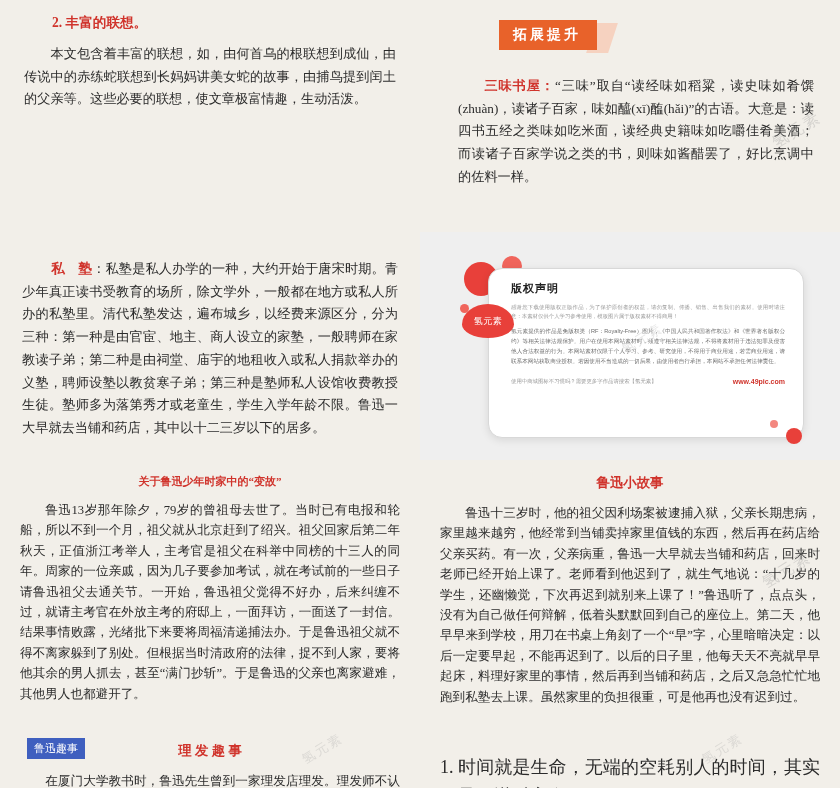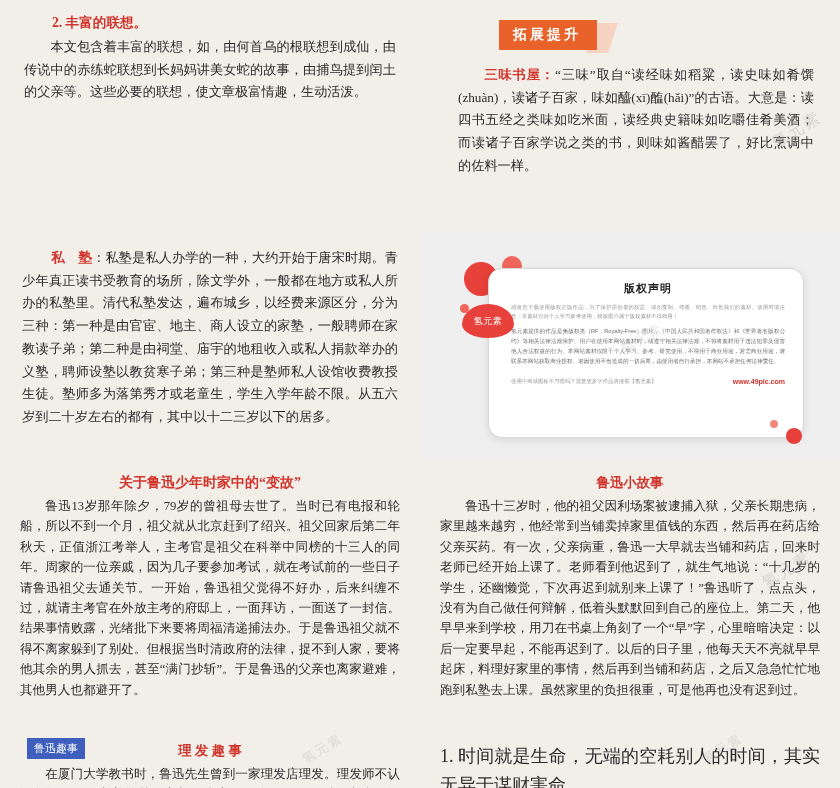--- a/index.html
+++ b/index.html
@@ -30,20 +30,21 @@
   .cell.tan { background: #f2efe9; }
   .cell.gray { background: #efefef; }
 
   
   .para {
     font-size: 13.2px;
     line-height: 1.72;
     color: #2b2b2b;
     text-align: justify;
     font-family: "Liberation Serif", serif;
+    margin-top: 11px;
   }
   .indent { text-indent: 2em; }
   .subtitle-red {
     color: #d0342c;
     font-size: 13.6px;
     font-weight: bold;
     font-family: "Liberation Serif", serif;
     margin-bottom: 6px;
   }
 
@@ -105,21 +106,21 @@
     position: absolute;
     left: 36px; top: 8px;
     right: 8px; bottom: 8px;
     background: #ffffff;
     border: 1px solid #d8d8d8;
     border-radius: 14px;
     box-shadow: 0 2px 9px rgba(0,0,0,0.10);
     padding: 12px 18px 10px 22px;
   }
   .card-title {
-    text-align: center;
+    text-align: left;
     font-size: 11px;
     font-weight: bold;
     color: #222;
     letter-spacing: 1px;
     margin-bottom: 7px;
     font-family: "Liberation Serif", serif;
   }
   .card-note {
     font-size: 5.4px;
     line-height: 1.6;
@@ -166,21 +167,21 @@
     border-radius: 50% 50% 50% 50% / 60% 60% 40% 40%;
     font-family: "Liberation Serif", serif;
     letter-spacing: 0.5px;
     z-index: 3;
   }
 
   
   .c5 .title {
     color: #d0342c;
     font-weight: bold;
-    font-size: 14px;
+    font-size: 11px;
     text-align: center;
     font-family: "Liberation Serif", serif;
     margin-bottom: 4px;
   }
   .c5 .body { padding: 0 2px; font-size: 12.6px; line-height: 1.62; }
 
   
   .c6 .title {
     color: #d0342c;
     font-weight: bold;
@@ -249,21 +250,21 @@
 
     <div class="cell tan c2">
       <div class="banner">
         <span class="banner-main">拓展提升</span>
         <span class="banner-tail"></span>
       </div>
       <div class="para indent body"><span class="lead">三味书屋：</span><span>“三味”取自“读经味如稻粱，读史味如肴馔(zhuàn)，读诸子百家，味如醯(xī)醢(hǎi)”的古语。大意是：读四书五经之类味如吃米面，读经典史籍味如吃嚼佳肴美酒；而读诸子百家学说之类的书，则味如酱醋罢了，好比烹调中的佐料一样。</span></div>
     </div>
 
     <div class="cell tan c3">
-      <div class="para body"><span style="display:inline-block;width:2.2em"></span><span class="title">私　塾</span><span>：私塾是私人办学的一种，大约开始于唐宋时期。青少年真正读书受教育的场所，除文学外，一般都在地方或私人所办的私塾里。清代私塾发达，遍布城乡，以经费来源区分，分为三种：第一种是由官宦、地主、商人设立的家塾，一般聘师在家教读子弟；第二种是由祠堂、庙宇的地租收入或私人捐款举办的义塾，聘师设塾以教贫寒子弟；第三种是塾师私人设馆收费教授生徒。塾师多为落第秀才或老童生，学生入学年龄不限。从五六岁到二十岁左右的都有，其中以十二三岁以下的居多。</span></div>
+      <div class="para body"><span style="display:inline-block;width:2.2em"></span><span class="title">私　塾</span><span>：私塾是私人办学的一种，大约开始于唐宋时期。青少年真正读书受教育的场所，除文学外，一般都在地方或私人所办的私塾里。清代私塾发达，遍布城乡，以经费来源区分，分为三种：第一种是由官宦、地主、商人设立的家塾，一般聘师在家教读子弟；第二种是由祠堂、庙宇的地租收入或私人捐款举办的义塾，聘师设塾以教贫寒子弟；第三种是塾师私人设馆收费教授生徒。塾师多为落第秀才或老童生，学生入学年龄不限。鲁迅一大早就去当铺和药店，其中以十二三岁以下的居多。</span></div>
     </div>
 
     <div class="cell gray">
       <div class="card-wrap">
         <span class="dot d1"></span>
         <span class="dot d2"></span>
         <span class="dot d3"></span>
         <span class="dot d4"></span>
         <div class="card">
           <div class="card-title">版权声明</div>

